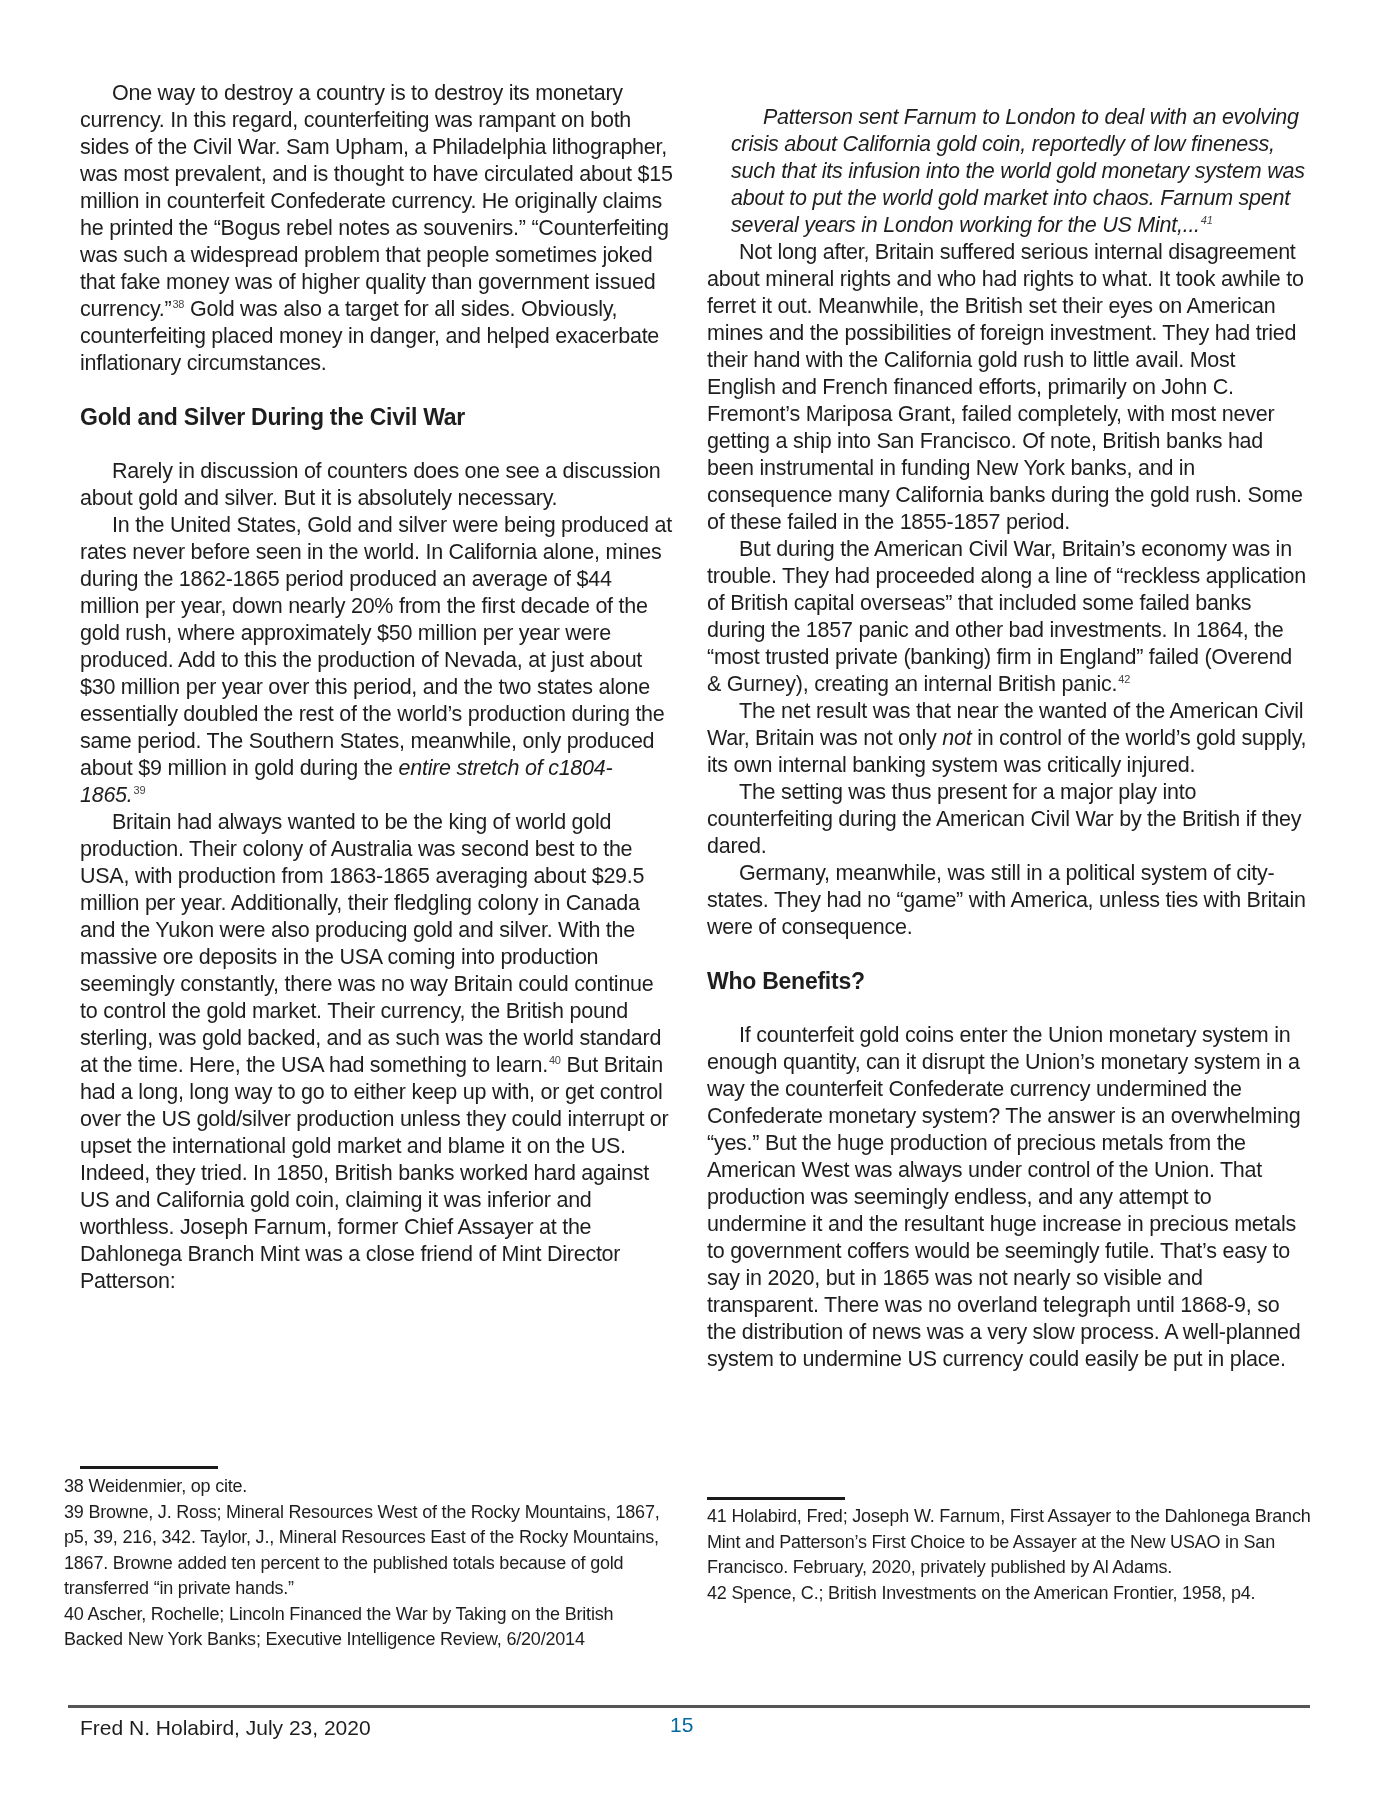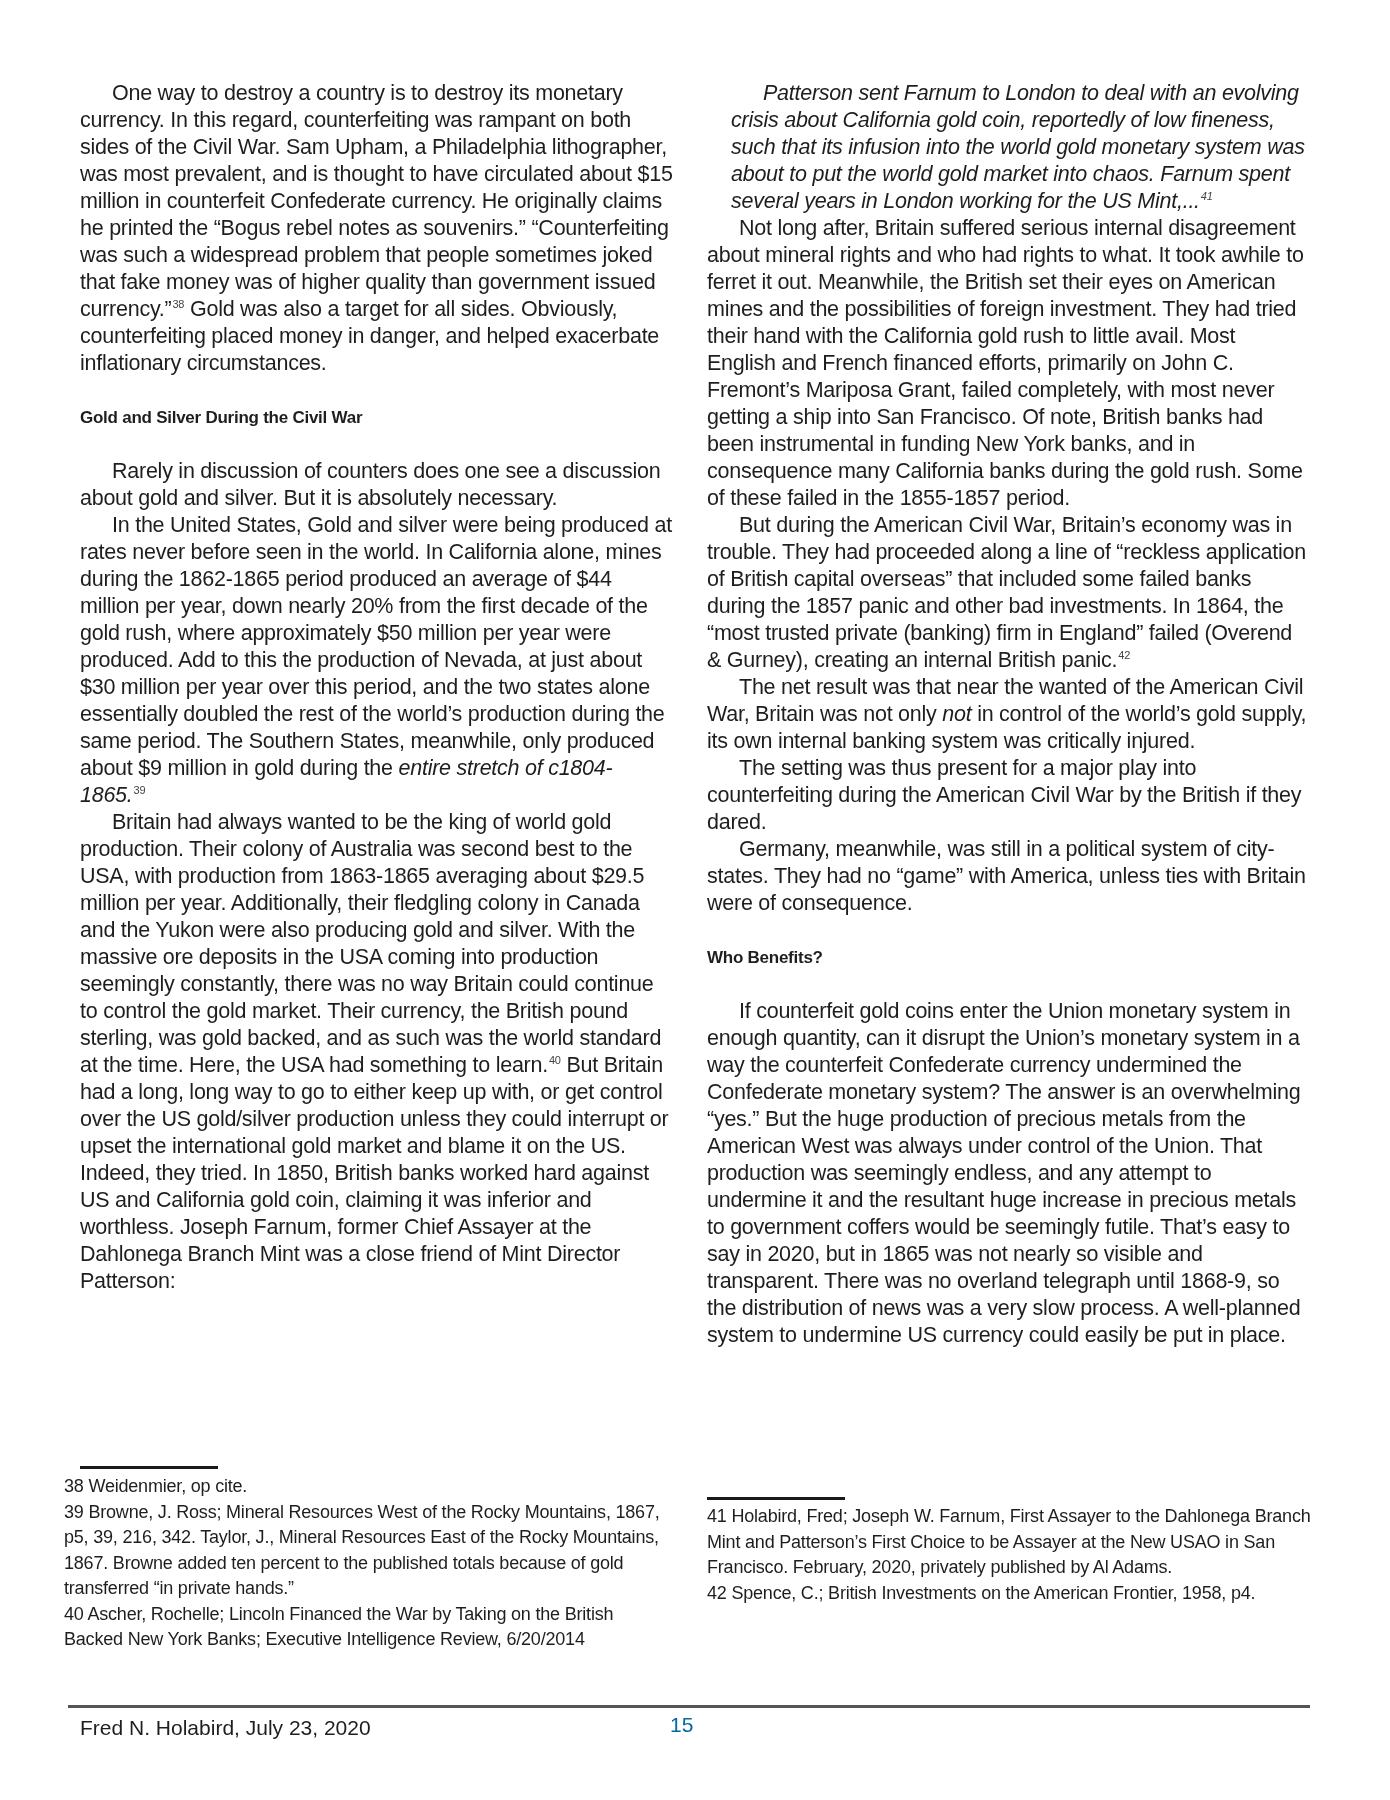--- a/index.html
+++ b/index.html
@@ -16,36 +16,36 @@
       color: #1e1e1e;
     }
     .col {
       position: absolute;
       top: 80px;
       font-size: 21.5px;
       line-height: 27px;
       letter-spacing: -0.25px;
     }
     .col-left  { left: 80px;  width: 596px; }
-    .col-right { left: 707px; width: 602px; }
+    .col-right { left: 707px; width: 602px; margin-top: 24px; }
 
     .para {
       margin: 0;
       text-indent: 32px;
       text-align: left;
     }
     .quote {
       margin: 0 0 0 24px;
       font-style: italic;
       text-indent: 32px;
     }
     .heading {
       margin: 0;
       font-weight: bold;
-      font-size: 17px;
+      font-size: 23px;
       line-height: 27px;
     }
     .gap { height: 27px; }
     sup.fn {
       font-size: 11px;
       line-height: 0;
       vertical-align: super;
       color: #444;
       margin-left: 1px;
     }

